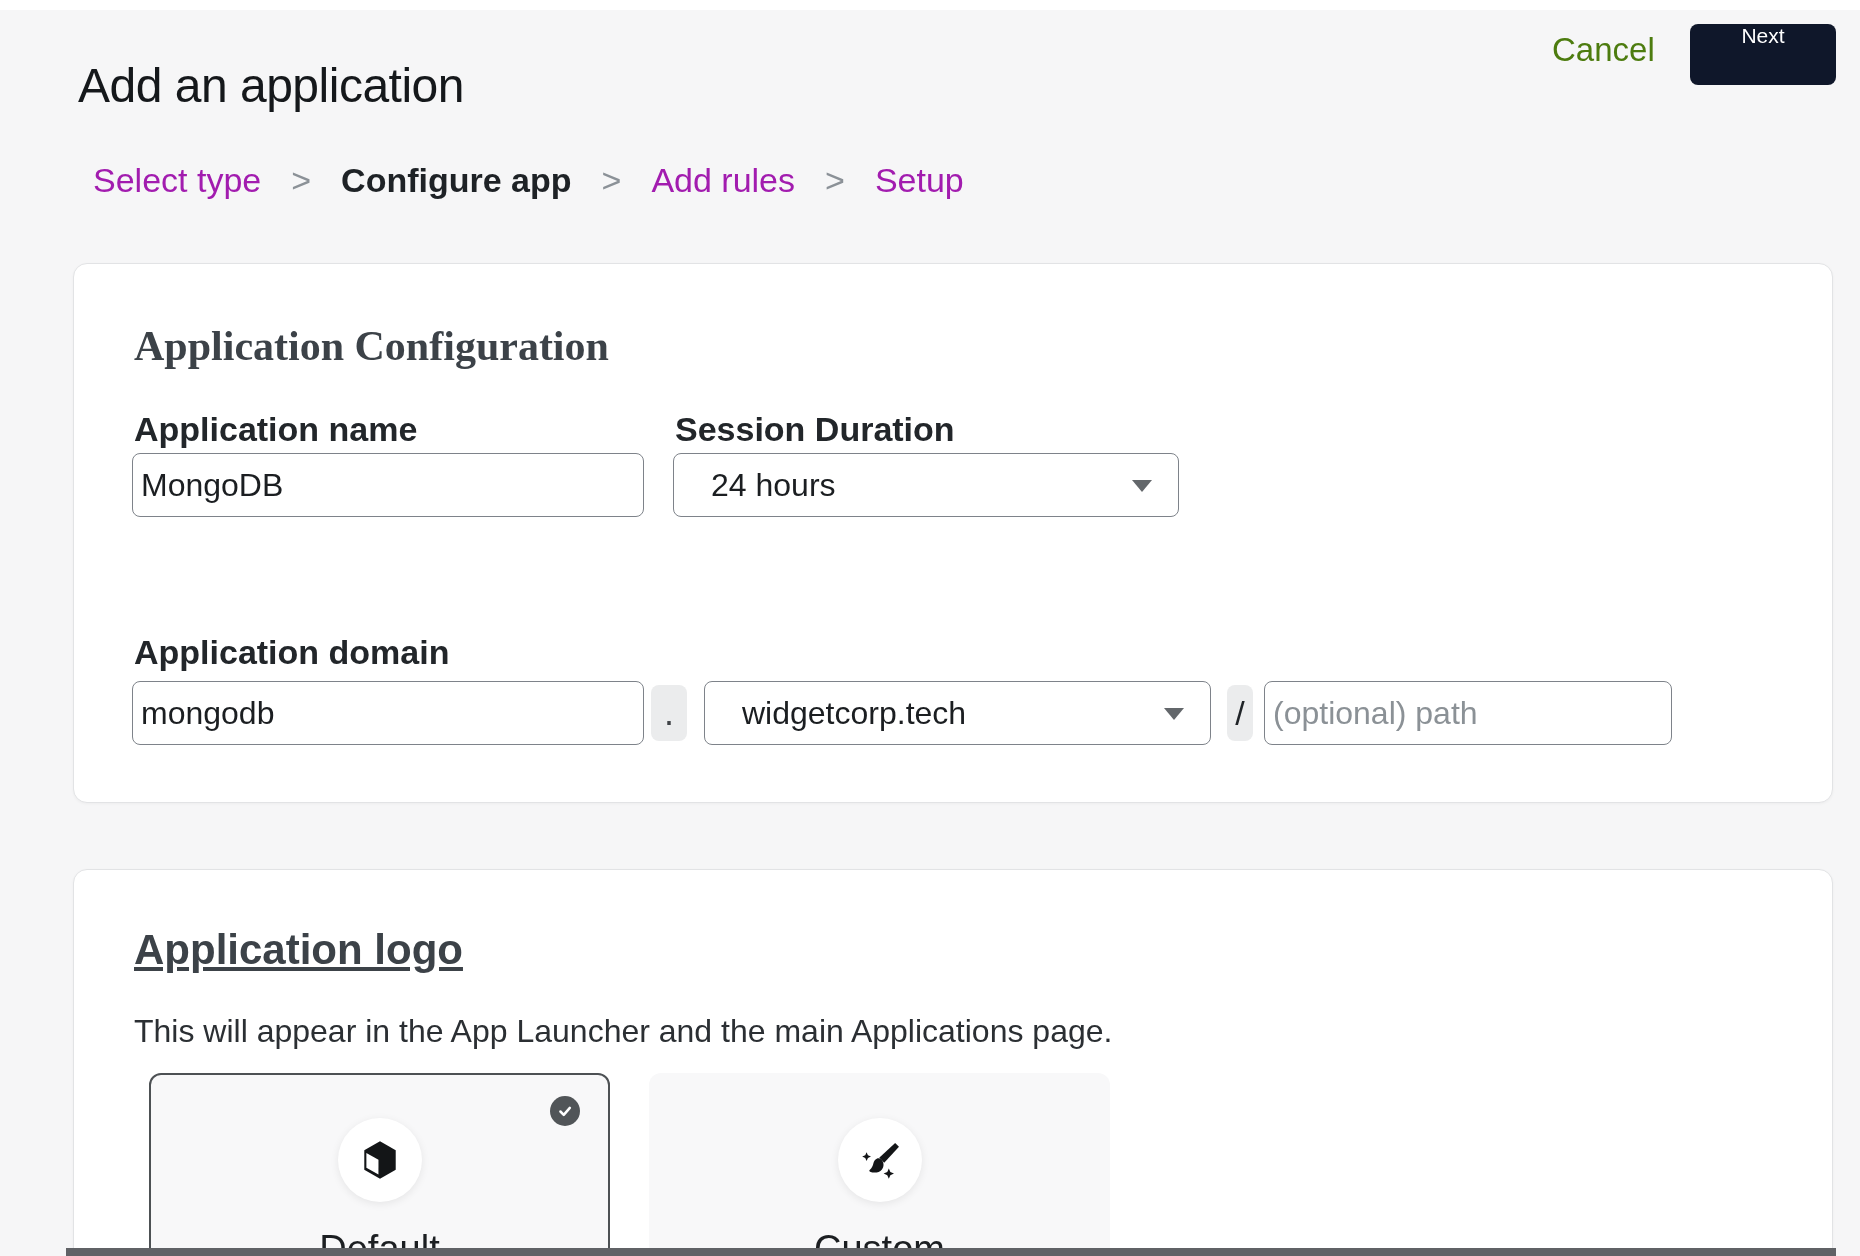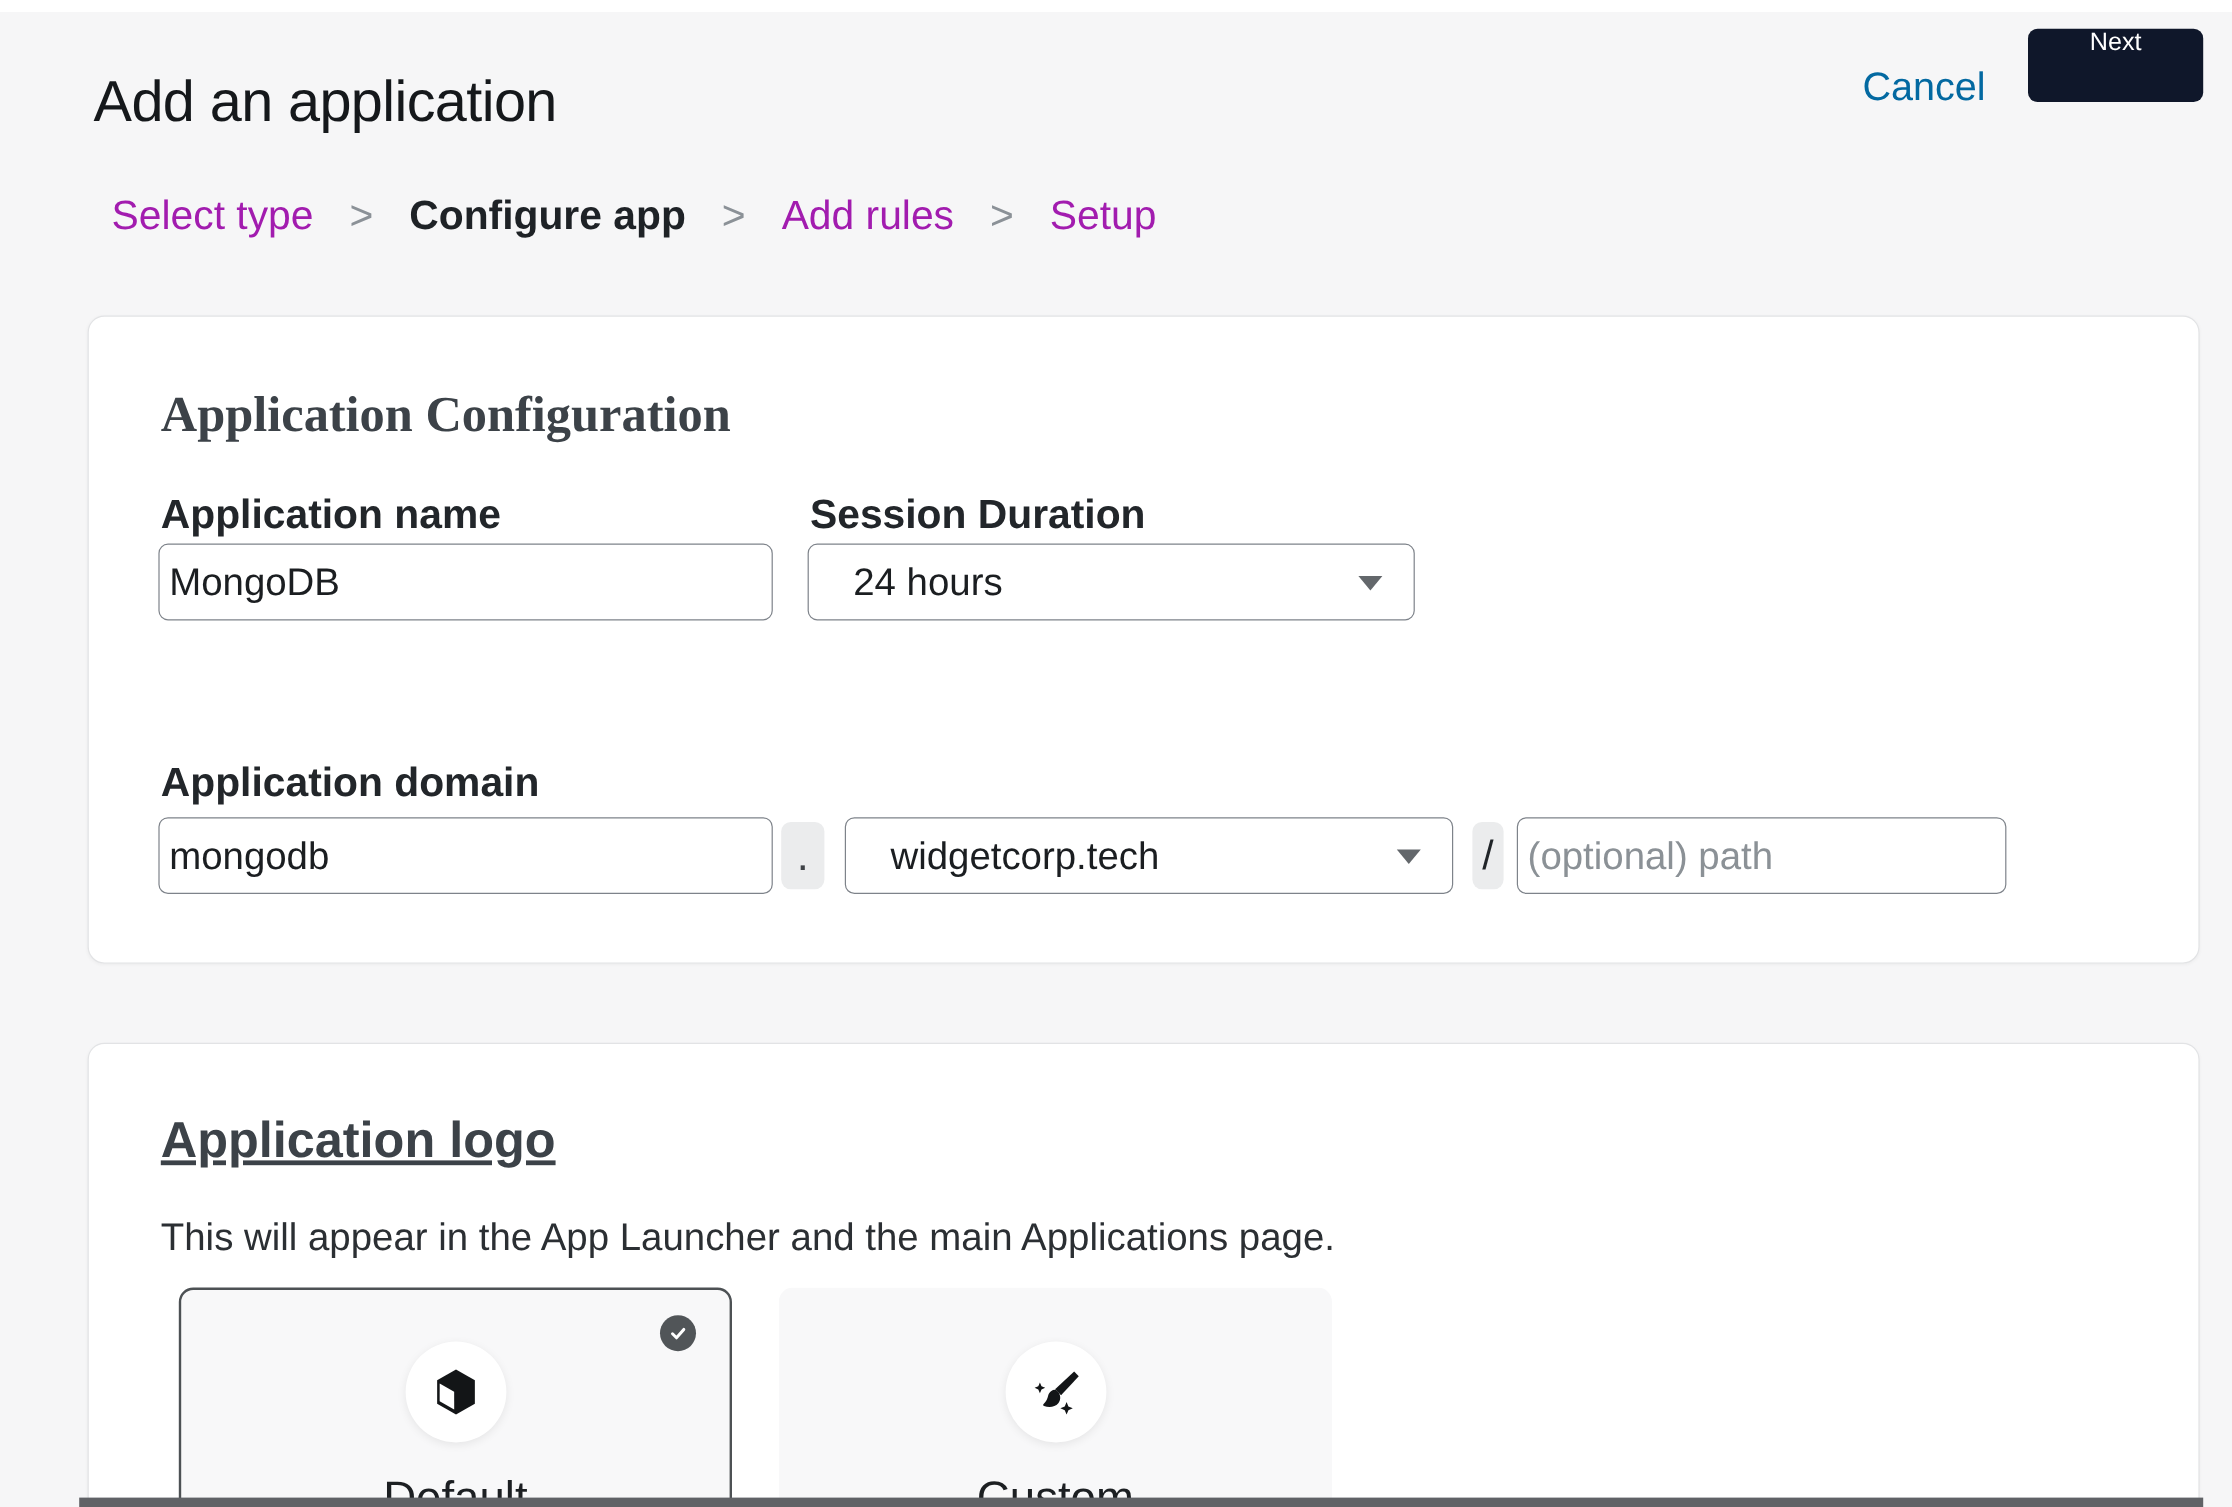--- a/index.html
+++ b/index.html
@@ -6,21 +6,21 @@
   html,body { background:#e9e9ea; }
   .stage {
     position:relative; width:1860px; height:1256px; overflow:hidden;
     background:#f6f6f7; font-family:"Liberation Sans", sans-serif; color:#17191c;
   }
   .abs { position:absolute; }
   .top-strip { left:0; top:0; width:1860px; height:10px; background:#ffffff; }
 
   .page-title { left:78px; top:57px; font-size:48px; font-weight:400; letter-spacing:-0.5px; color:#15181b; line-height:58px; }
 
-  .cancel-link { left:1552px; top:52px; font-size:33px; line-height:40px; color:#0369a1; cursor:pointer;text-align:center; }
+  .cancel-link { left:1552px; top:30px; font-size:33px; line-height:40px; color:#4d7c0f; cursor:pointer;text-align:center; }
   .next-btn {
     left:1690px; top:24px; width:146px; height:61px; background:#0f172a; border:none;
     border-radius:8px; color:#ffffff; font-size:21px; font-family:inherit; cursor:pointer;
     display:flex; justify-content:center;
   }
 
   .breadcrumb { left:93px; top:159px; font-size:34px; line-height:42px; display:flex; gap:30px; align-items:center; }
   .crumb { color:#a21caf; cursor:pointer; }
   .crumb.active { color:#1e2226; font-weight:700; }
   .crumb-sep { color:#8b9197; }

